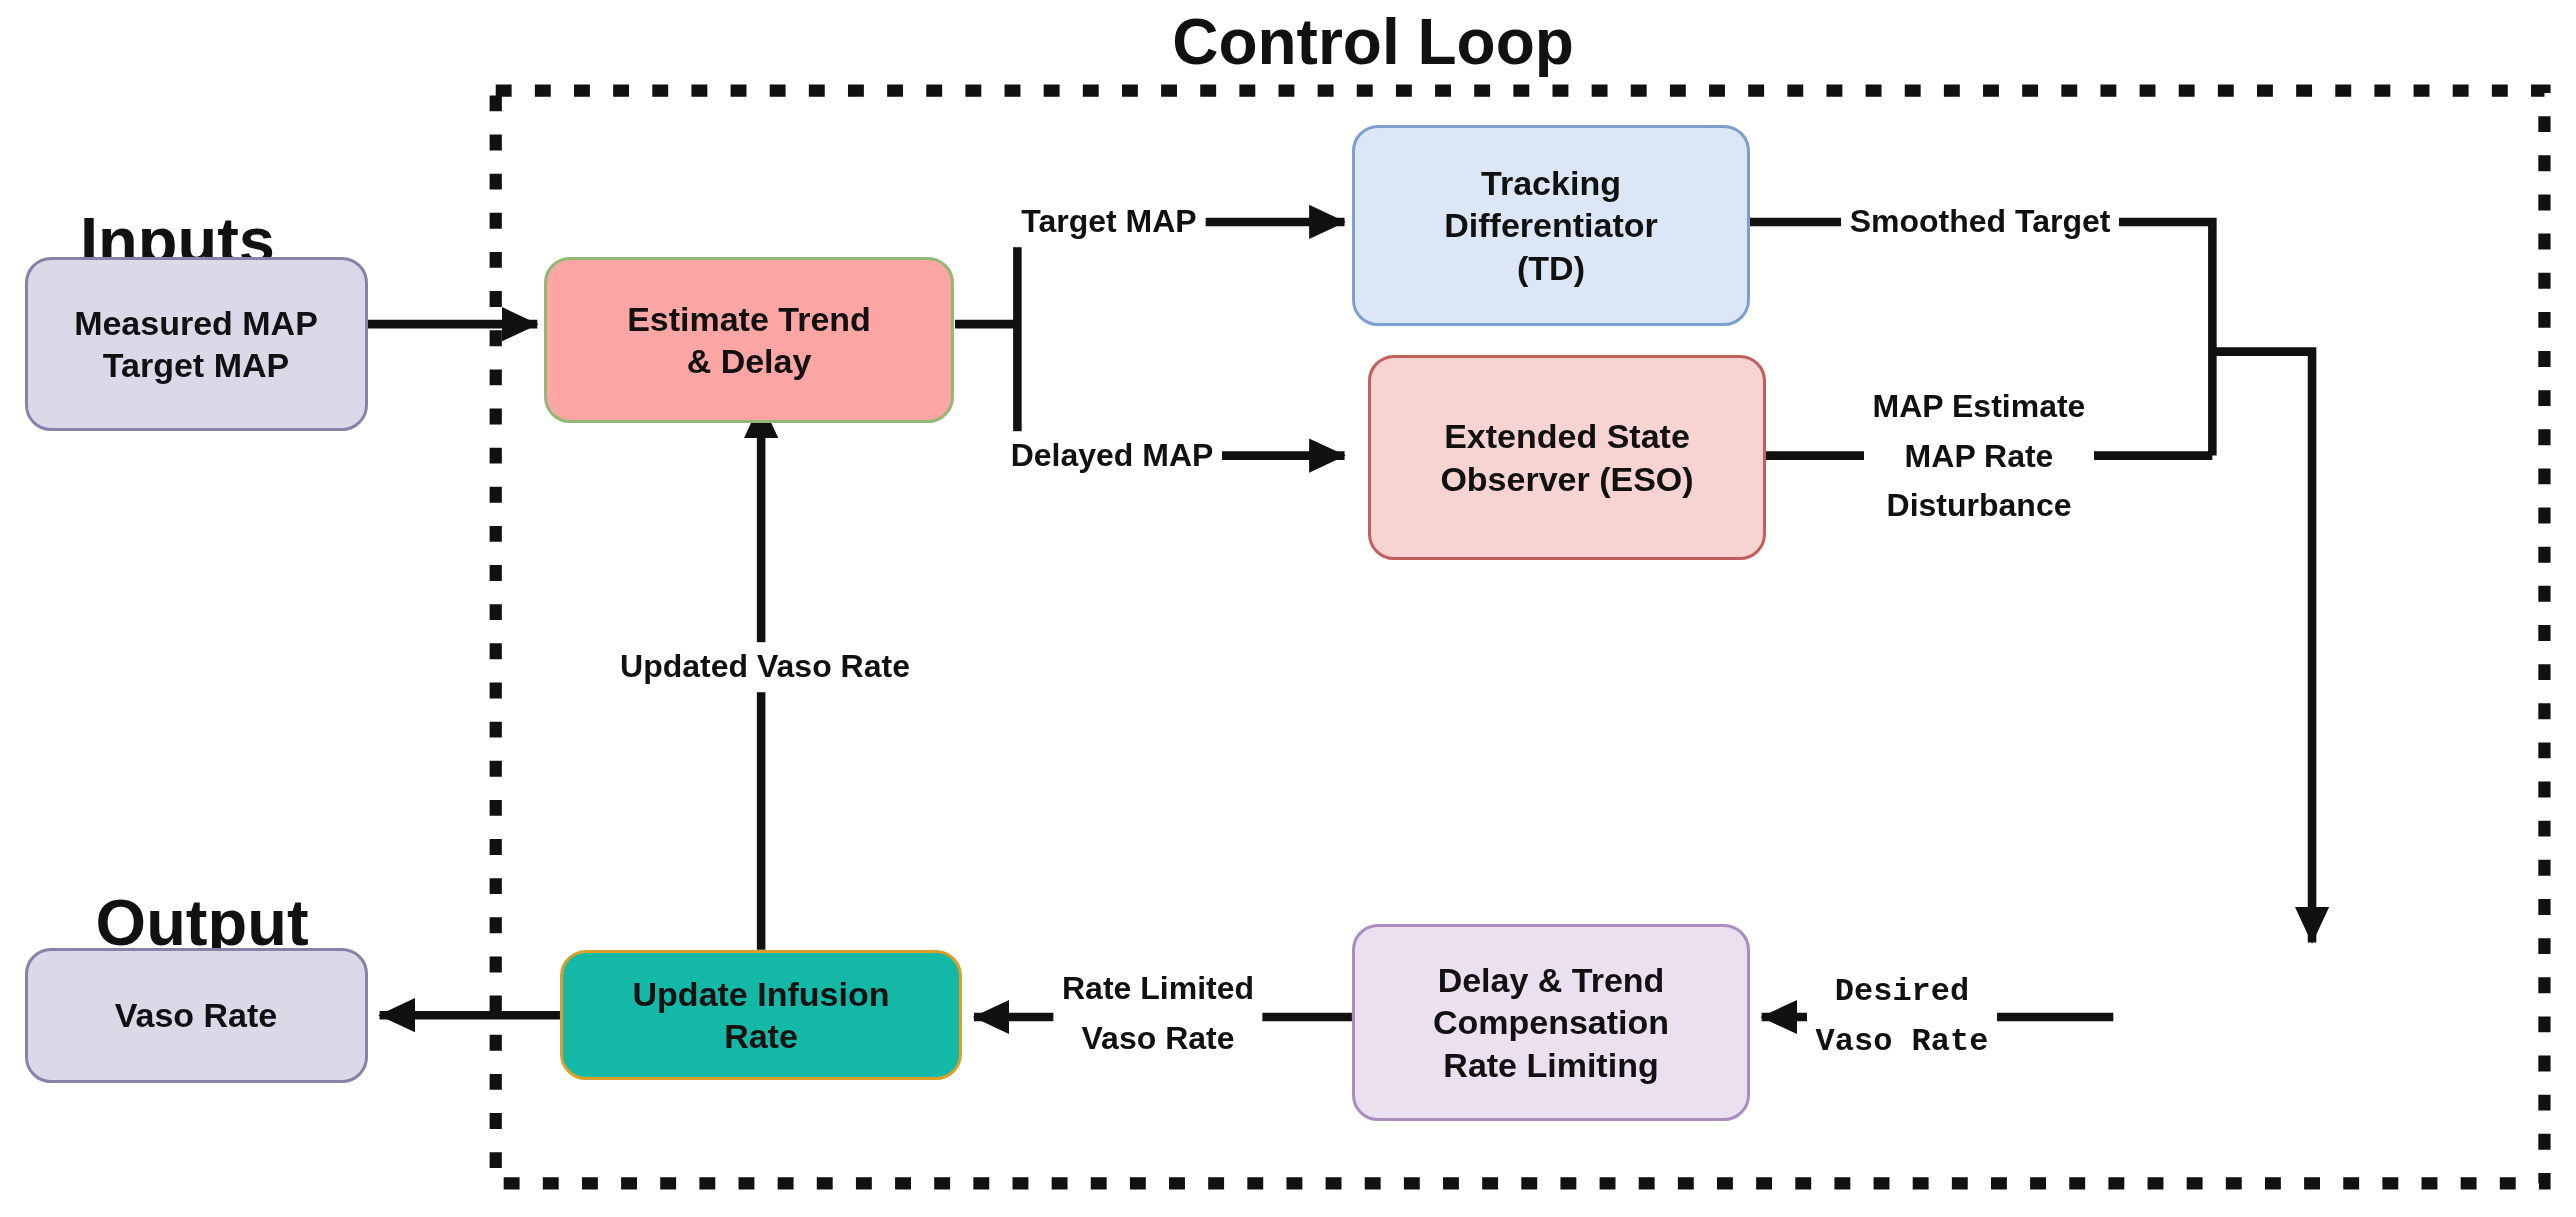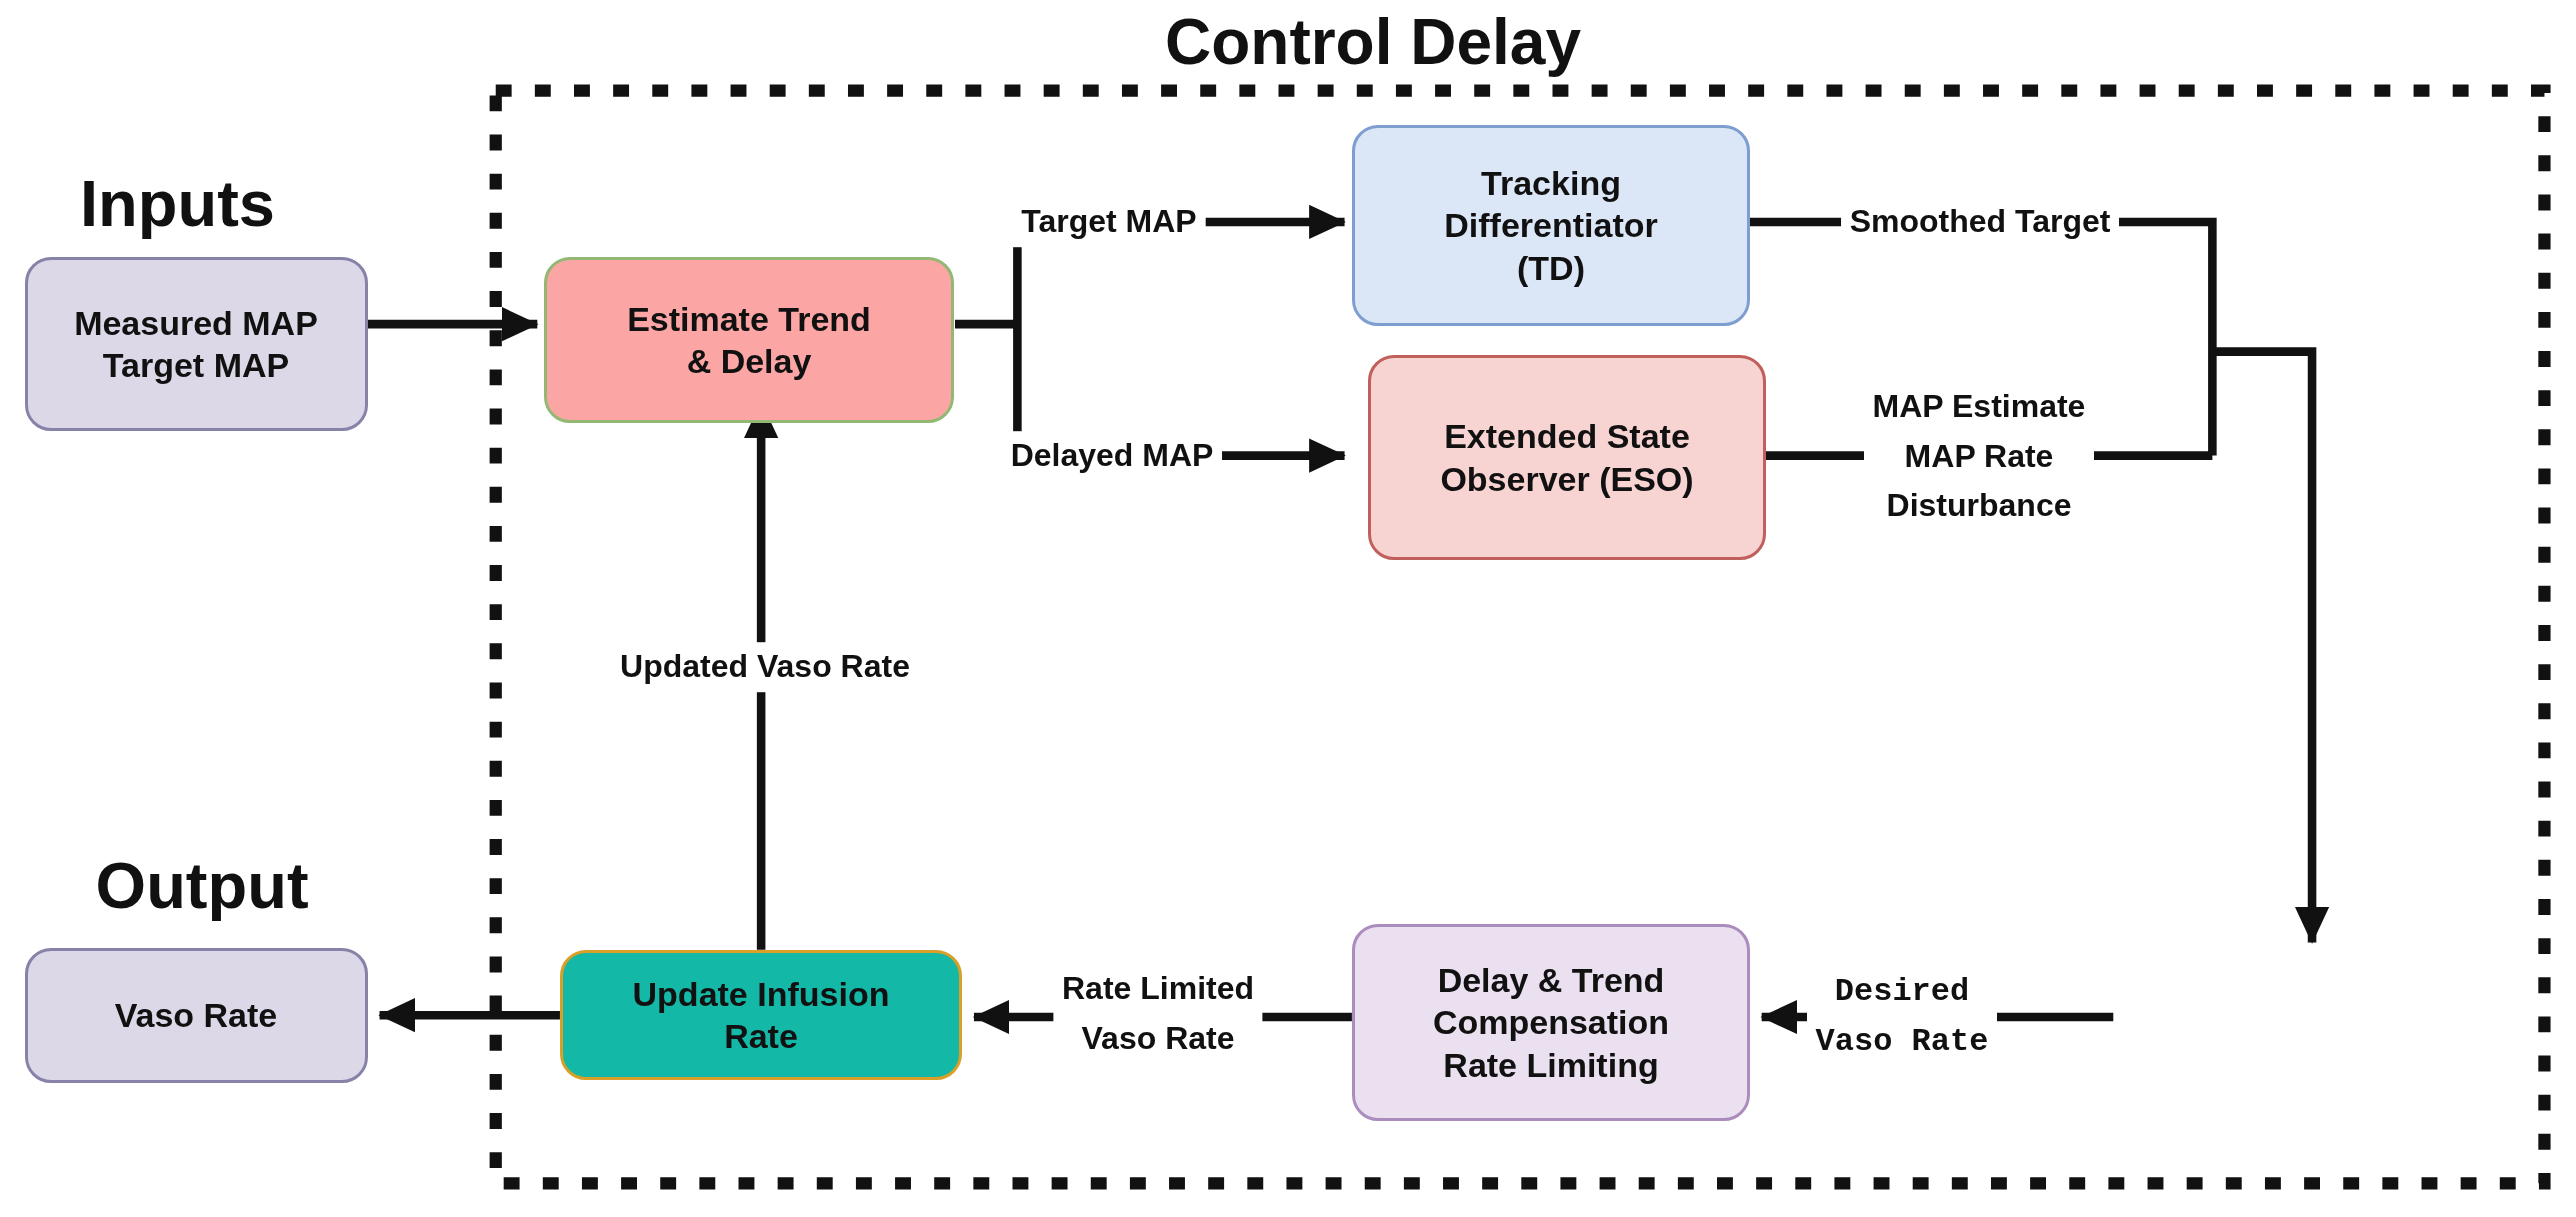--- a/index.html
+++ b/index.html
@@ -35,20 +35,21 @@
     line-height: 1.24;
     white-space: pre-line;
     box-sizing: border-box;
   }
   .heading {
     position: absolute;
     z-index: 2;
     text-align: center;
     font-size: 65px;
     line-height: 1.05;
+    margin-top: 37px;
   }
   .diagram-title {
     position: absolute;
     z-index: 2;
     text-align: center;
     font-size: 64px;
     line-height: 1.05;
   }
   .edge-label {
     position: absolute;
@@ -93,21 +94,21 @@
 
     <path d="M3455,1663 H2880" stroke="#111111" stroke-width="14" fill="none" marker-end="url(#arrow)"></path>
 
     <path d="M2210,1663 H1592" stroke="#111111" stroke-width="14" fill="none" marker-end="url(#arrow)"></path>
 
     <path d="M915,1660 H620" stroke="#111111" stroke-width="14" fill="none" marker-end="url(#arrow)"></path>
 
     <path d="M1244,1553 V658" stroke="#111111" stroke-width="14" fill="none" marker-end="url(#arrow)"></path>
   </svg>
 
-  <div class="diagram-title" style="left:1067px; top:9.2px; width:612px;">Control Delay</div>
+  <div class="diagram-title" style="left:1067px; top:9.2px; width:612px;">Control Loop</div>
 
   <div class="heading" style="left:0px; top:170px; width:355px;">Inputs</div>
 
   <div class="heading" style="left:6.1px; top:852px; width:392px;">Output</div>
 
   <div class="node" style="left: 24.5px; top: 257px; width: 343px; height: 174px; background: rgb(220, 216, 231); border-color: rgb(135, 130, 168);">Measured MAP
 Target MAP</div>
 
   <div class="node" style="left: 544px; top: 257px; width: 410px; height: 166px; background: #fca5a5; border-color: rgb(147, 184, 116);">Estimate Trend
 &amp; Delay</div>

